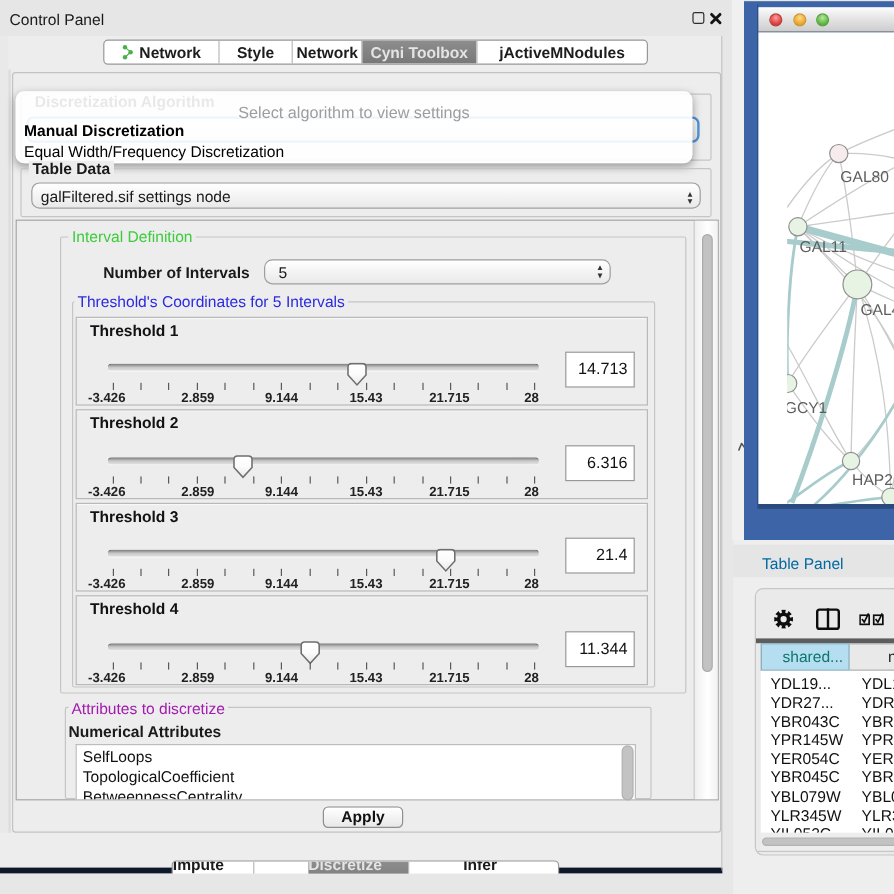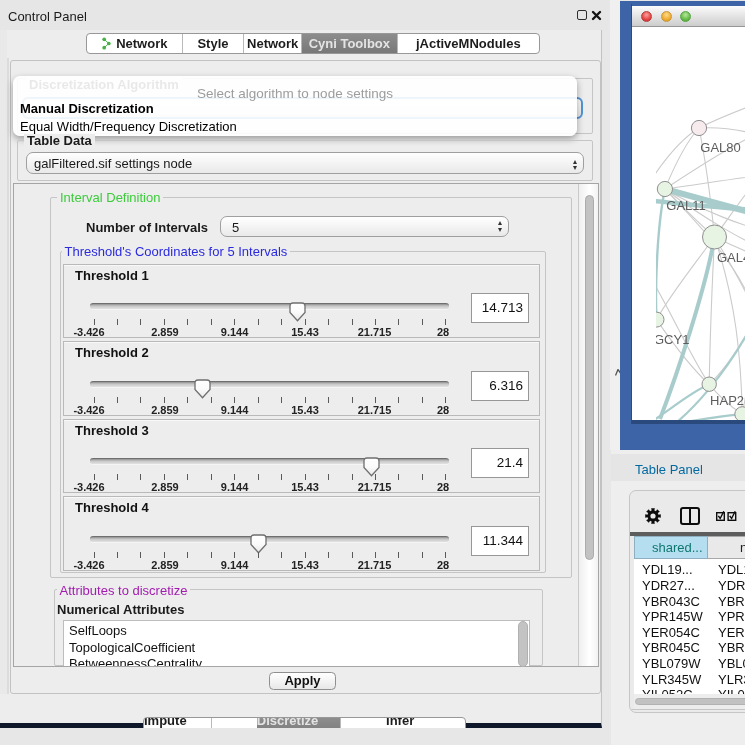--- a/index.html
+++ b/index.html
@@ -54,21 +54,21 @@
     <div class="tabseg" style="width:142px;">jActiveMNodules</div>
   </div>
 
   <div class="abs" style="left:10px;top:60px;width:591px;height:634px;border:1px solid #c2c2c2;border-radius:3px;background:#ededed;box-sizing:border-box;"></div>
 
   <div class="abs grp" style="left:17px;top:78px;width:576px;height:56px;"></div>
   <div class="abs t13 b grpTitle" style="left:26px;top:78px;">Discretization Algorithm</div>
   <div class="abs" style="left:22px;top:97px;width:561px;height:22px;border:2.5px solid #4f94d6;border-radius:6px;background:linear-gradient(#fff,#e9e9e9);box-sizing:border-box;"></div>
 
   <div class="abs" style="left:13px;top:76px;width:564px;height:60px;background:rgba(255,255,255,0.9);border-radius:7px;box-shadow:0 3px 7px rgba(0,0,0,0.35);">
-    <div style="position:absolute;left:0;top:10px;width:100%;text-align:center;font-size:13.5px;color:#9d9d9d;">Select algorithm to node settings</div>
+    <div style="position:absolute;left:0;top:10px;width:100%;text-align:center;font-size:13.5px;color:#9d9d9d;">Select algorithm to view settings</div>
     <div style="position:absolute;left:7px;top:24.5px;font-size:13px;font-weight:bold;color:#000;">Manual Discretization</div>
     <div style="position:absolute;left:7px;top:42.5px;font-size:13px;color:#000;">Equal Width/Frequency Discretization</div>
   </div>
 
   <div class="abs grp" style="left:17px;top:140px;width:576px;height:41px;"></div>
   <div class="abs t13 b grpTitle" style="left:24px;top:134px;">Table Data</div>
   <div class="abs combo" style="left:26px;top:152px;width:558px;height:22px;border-radius:7px;"></div>
   <div class="abs t13" style="left:34px;top:156px;">galFiltered.sif settings node</div>
   <div class="abs stepper up" style="left:573px;top:159.5px;"></div>
   <div class="abs stepper dn" style="left:573px;top:166px;"></div>

